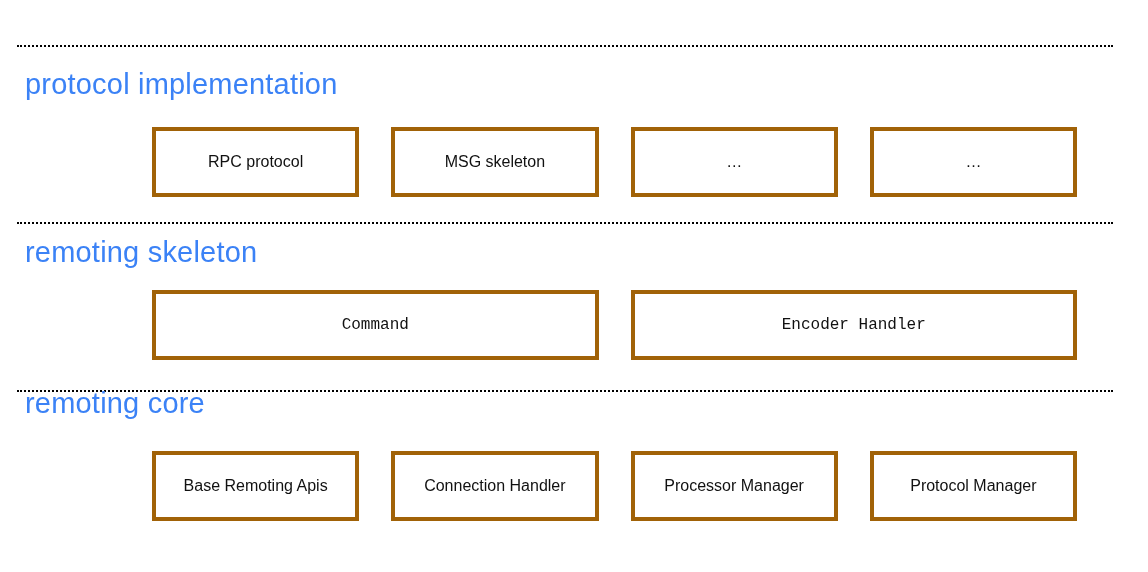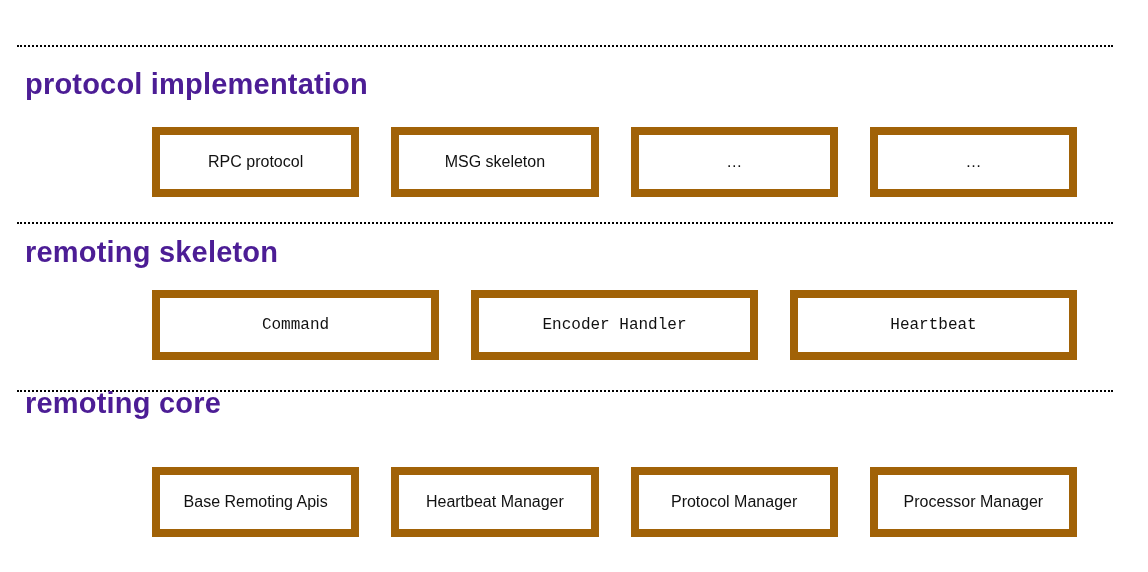--- a/index.html
+++ b/index.html
@@ -20,78 +20,77 @@
     left: 17px;
     width: 1096px;
     height: 0;
     border-top: 2px dotted #000000;
   }
   .layer-title {
     position: absolute;
     left: 25px;
     margin: 0;
     font-size: 29px;
-    font-weight: 700;
+    font-weight: 400;
     letter-spacing: 0.2px;
-    color: #4c1d95;
+    color: #3b82f6;
     white-space: nowrap;
   }
   .box-row {
     position: absolute;
     left: 152px;
     width: 925px;
     height: 70px;
     display: flex;
     gap: 32px;
   }
   .diagram-box {
     flex: 1 1 0;
-    border: 8px solid #a16207;
+    border: 4px solid #a16207;
     background: #ffffff;
     display: flex;
     align-items: center;
     justify-content: center;
     font-size: 16px;
     color: #111111;
     white-space: nowrap;
     box-sizing: border-box;
   }
   
   #divider-1 { top: 45px; }
   #title-1   { top: 68px; }
   #row-1     { top: 127px; }
 
   #divider-2 { top: 222px; }
   #title-2   { top: 236px; }
   #row-2     { top: 290px; font-family: Liberation Mono, monospace; }
 
   #divider-3 { top: 390px; }
   #title-3   { top: 387px; }
-  #row-3     { top: 467px; }
+  #row-3     { top: 451px; }
 </style>
 </head>
 <body>
 
 <div id="divider-1" class="divider"></div>
 <h2 id="title-1" class="layer-title">protocol implementation</h2>
 <div id="row-1" class="box-row">
   <div class="diagram-box">RPC protocol</div>
   <div class="diagram-box">MSG skeleton</div>
   <div class="diagram-box">…</div>
   <div class="diagram-box">…</div>
 </div>
 
 <div id="divider-2" class="divider"></div>
 <h2 id="title-2" class="layer-title">remoting skeleton</h2>
 <div id="row-2" class="box-row">
   <div class="diagram-box">Command</div>
   <div class="diagram-box">Encoder Handler</div>
-  <div class="diagram-box">Heartbeat</div>
 </div>
 
 <div id="divider-3" class="divider"></div>
 <h2 id="title-3" class="layer-title">remoting core</h2>
 <div id="row-3" class="box-row">
   <div class="diagram-box">Base Remoting Apis</div>
-  <div class="diagram-box">Heartbeat Manager</div>
+  <div class="diagram-box">Connection Handler</div>
+  <div class="diagram-box">Processor Manager</div>
   <div class="diagram-box">Protocol Manager</div>
-  <div class="diagram-box">Processor Manager</div>
 </div>
 
 </body></html>

